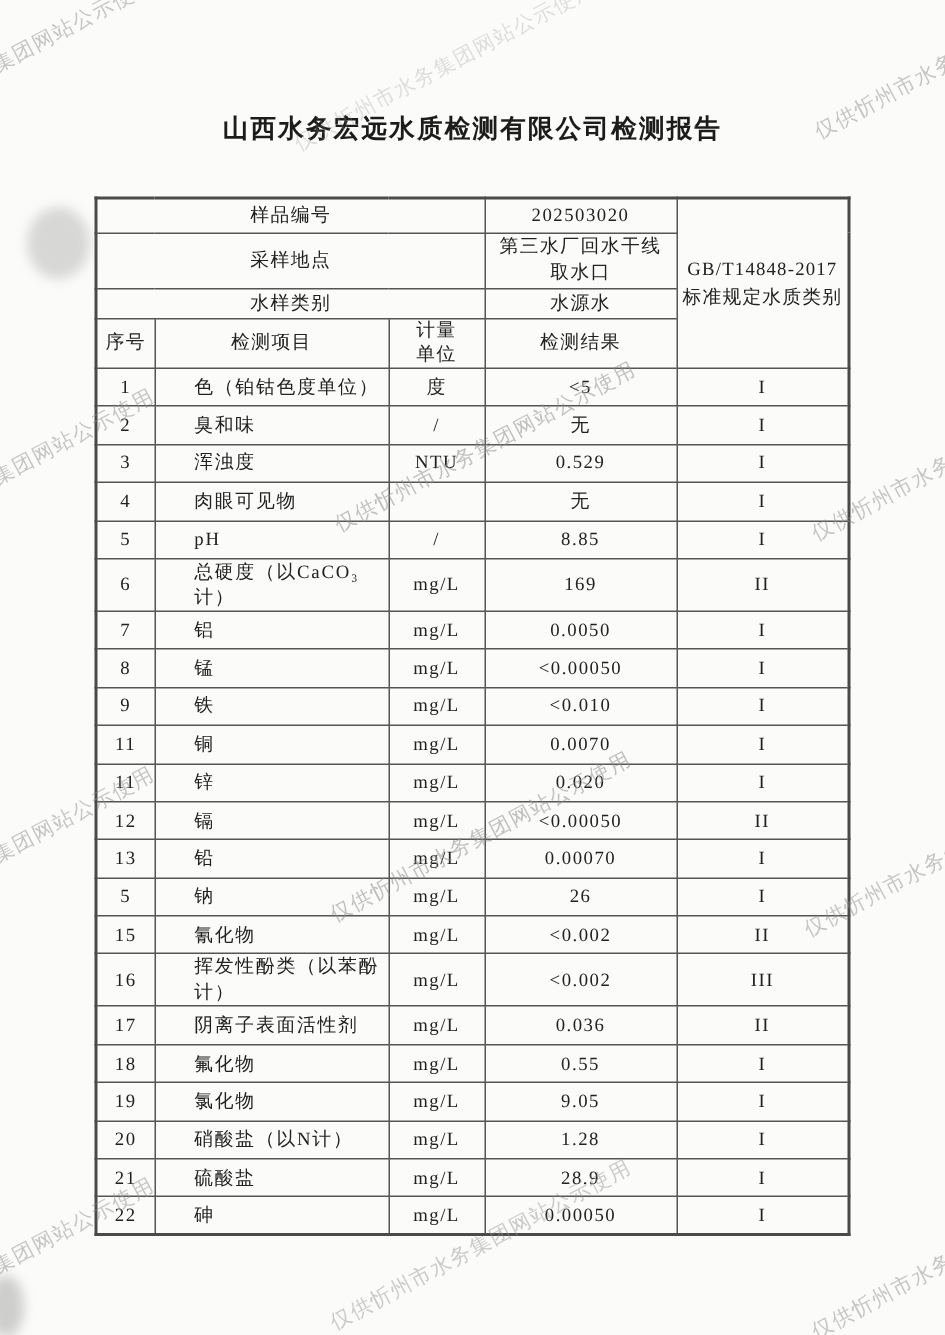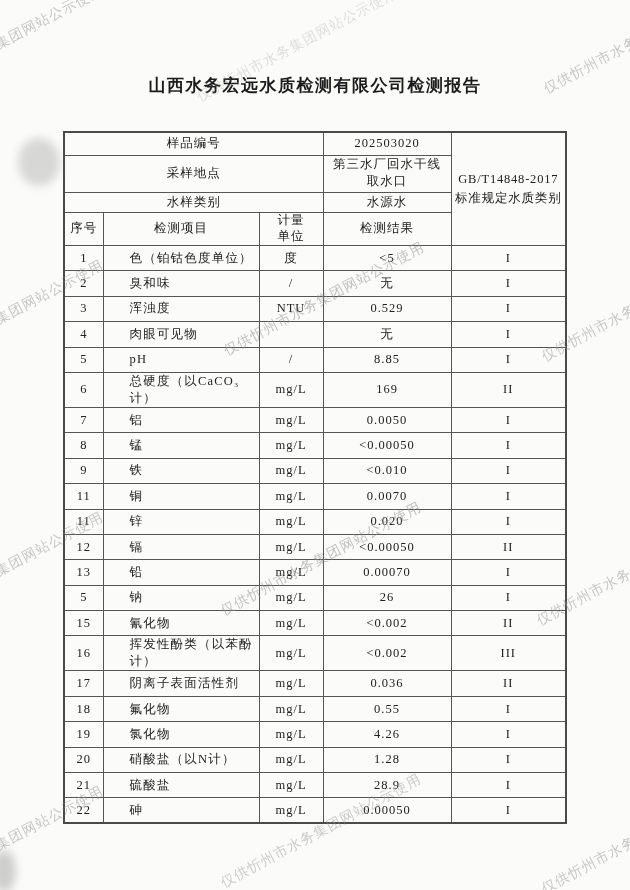--- a/index.html
+++ b/index.html
@@ -250,21 +250,21 @@
       <td class="c-item">氟化物</td>
       <td class="c-unit">mg/L</td>
       <td class="c-result">0.55</td>
       <td class="c-grade">I</td>
     </tr>
 
     <tr class="dr">
       <td class="c-no">19</td>
       <td class="c-item">氯化物</td>
       <td class="c-unit">mg/L</td>
-      <td class="c-result">4.26</td>
+      <td class="c-result">9.05</td>
       <td class="c-grade">I</td>
     </tr>
 
     <tr class="dr">
       <td class="c-no">20</td>
       <td class="c-item">硝酸盐（以N计）</td>
       <td class="c-unit">mg/L</td>
       <td class="c-result">1.28</td>
       <td class="c-grade">I</td>
     </tr>

